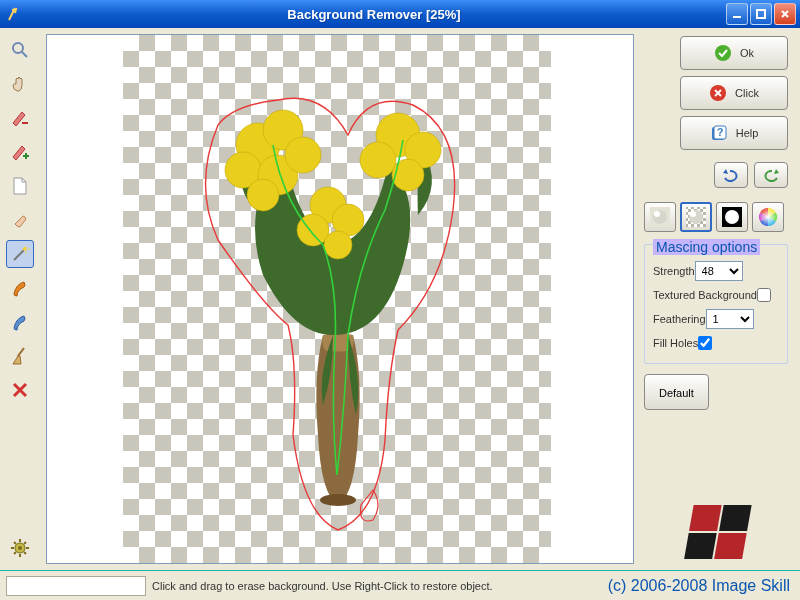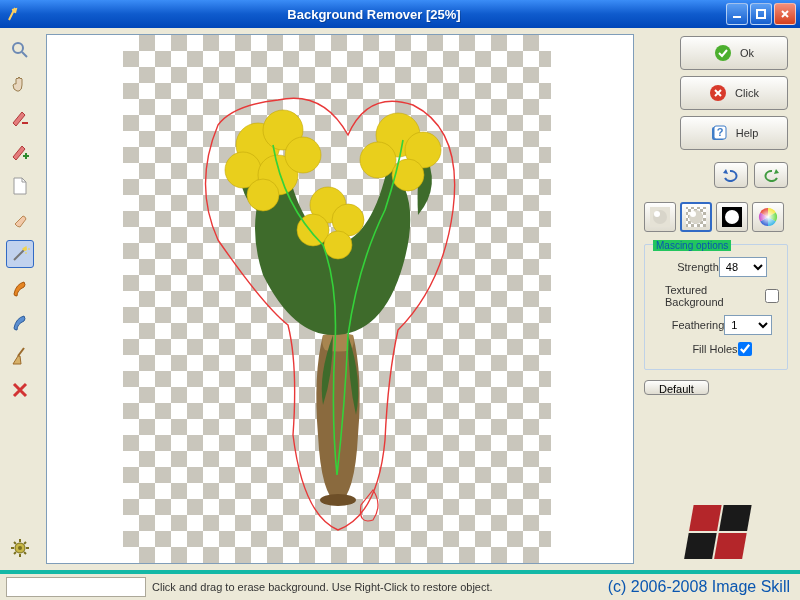--- a/index.html
+++ b/index.html
@@ -34,30 +34,30 @@
 
 .right-panel { width: 160px; background: #ECE9D8; padding: 8px 12px 0 4px; display: flex; flex-direction: column; gap: 6px; }
 .big-btn { height: 34px; background: linear-gradient(180deg,#FEFEFD,#DFDCD0); border: 1px solid #888; border-radius: 4px; display: flex; align-items: center; justify-content: center; gap: 8px; cursor: pointer; font-size: 17px; color: #333; margin-left: 36px; }
 .big-btn .glyph { width: 18px; height: 18px; display: inline-flex; align-items: center; justify-content: center; }
 .undo-row { display: flex; justify-content: flex-end; gap: 6px; margin-top: 6px; }
 .sm-btn { width: 34px; height: 26px; background: linear-gradient(180deg,#FEFEFD,#DFDCD0); border: 1px solid #888; border-radius: 4px; display: flex; align-items: center; justify-content: center; cursor: pointer; }
 .view-row { display: flex; gap: 4px; margin-top: 8px; }
 .view-btn { width: 32px; height: 30px; border: 1px solid #888; border-radius: 3px; display: flex; align-items: center; justify-content: center; cursor: pointer; background: linear-gradient(180deg,#FEFEFD,#DFDCD0); }
 .view-btn.sel { border: 2px solid #316AC5; }
 .fieldset { border: 1px solid #BFD2E8; border-radius: 2px; padding: 8px 8px 6px 8px; margin-top: 6px; }
-.fieldset-legend { color: #0A56B0; font-size: 10px; position: relative; top: -14px; background: #22c55e; padding: 0 3px; display: inline-block; }
-.form-row { display: flex; align-items: center; justify-content: center; margin: 2px 0 7px 12px; }
+.fieldset-legend { color: #0A56B0; font-size: 14px; position: relative; top: -14px; background: #c4b5fd; padding: 0 3px; display: inline-block; }
+.form-row { display: flex; align-items: center; justify-content: flex-start; margin: 2px 0 7px 0; }
 .form-row label { color: #333; }
 .combo { width: 48px; height: 20px; border: 1px solid #7F9DB9; background: #fff; font-size: 11px; padding: 0 2px; }
 .chk { width: 14px; height: 14px; }
-.default-btn { height: 15px; padding: 0 14px; background: linear-gradient(180deg,#FEFEFD,#DFDCD0); border: 1px solid #888; border-radius: 4px; cursor: pointer; font-size: 13px; align-self: flex-start; margin-top: 4px; }
+.default-btn { height: 36px; padding: 0 14px; background: linear-gradient(180deg,#FEFEFD,#DFDCD0); border: 1px solid #888; border-radius: 4px; cursor: pointer; font-size: 13px; align-self: flex-start; margin-top: 4px; }
 .logo { margin-top: auto; margin-bottom: 6px; height: 64px; display: flex; align-items: center; justify-content: center; }
 
 
-.status { height: 30px; background: #ECE9D8; display: flex; align-items: center; padding: 4px 10px 4px 6px; gap: 6px; border-top: 4px solid #14b8a6; }
+.status { height: 30px; background: #ECE9D8; display: flex; align-items: center; padding: 4px 10px 4px 6px; gap: 6px; border-top: 1px solid #14b8a6; }
 .status .box { height: 20px; border: 1px solid #ACA899; background: #fff; }
 .status .box.small { width: 140px; }
 .status .msg { flex: 1; color: #333; font-size: 11px; }
 .status .copy { color: #0A56B0; font-size: 16px; }
 </style>
 </head>
 <body>
 
 <div class="titlebar">
   <span class="title-icon">

